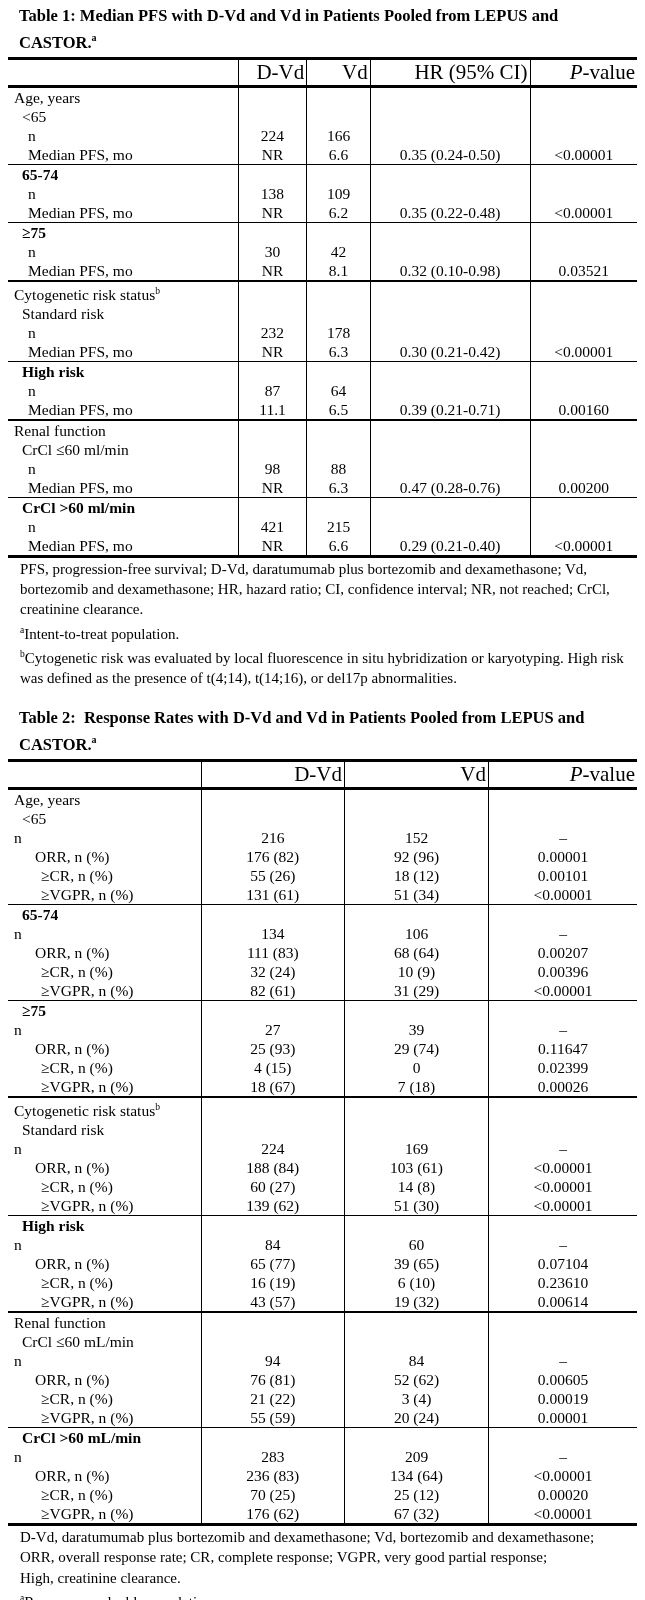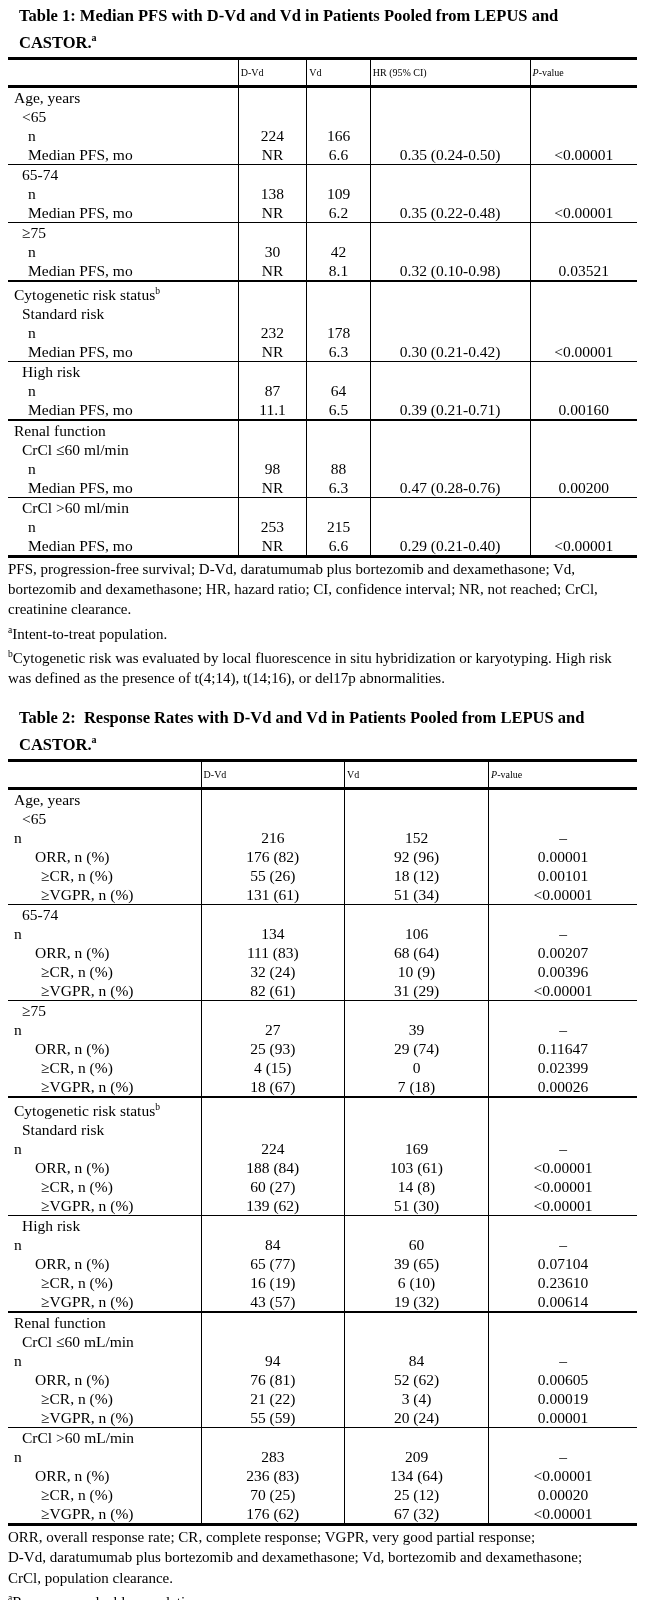--- a/index.html
+++ b/index.html
@@ -25,55 +25,55 @@
 
   table.data {
     width: 100%;
     border-collapse: collapse;
     table-layout: fixed;
     border-top: 3px solid #000;
     border-bottom: 3px solid #000;
   }
   thead th {
     font-weight: normal;
-    font-size: 10px;
+    font-size: 21px;
     line-height: 19px;
     padding: 3px 2px;
-    text-align: left;
+    text-align: right;
     border-bottom: 3px solid #000;
     vertical-align: middle;
   }
   td {
     font-size: 15.5px;
     line-height: 19px;
     padding: 0 2px;
     vertical-align: top;
     overflow: hidden;
     white-space: nowrap;
   }
   th.val-col, td.val { border-left: 1px solid #000; }
   td.val { text-align: center; }
   td.label { text-align: left; }
   .ind0 { padding-left: 6px; margin-top: 24px; }
   .ind1 { padding-left: 14px; }
   .ind2 { padding-left: 20px; }
   .ind3 { padding-left: 27px; margin-top: 13px; }
   .ind4 { padding-left: 33px; margin-top: 8px; }
-  tr.div-thin td  { border-top: 1px solid #000; }
+  tr.div-thin td  { border-top: 1px solid #000; font-weight: bold; }
   tr.div-thick td { border-top: 2px solid #000; }
   td sup, .footnote sup { font-size: 9.5px; }
 
   
   .t1-c0 { width: 36.6%; } .t1-c1 { width: 10.9%; } .t1-c2 { width: 10.1%; }
   .t1-c3 { width: 25.4%; } .t1-c4 { width: 17.0%; }
   
   .t2-c0 { width: 30.7%; } .t2-c1 { width: 22.8%; } .t2-c2 { width: 22.9%; }
   .t2-c3 { width: 23.6%; }
 
-  .footnotes { margin: 1px 0 0 0; }
+  .footnotes { margin: 1px 0 0 12px; }
   .footnote { font-size: 15px; line-height: 20.3px; }
   .section-2 { margin-top: 19px; }
 </style>
 </head>
 <body>
 
 <div class="page">
 
   <section>
     <div class="tbl-title"><span>Table 1: Median PFS with D-Vd and Vd in Patients Pooled from LEPUS and CASTOR.</span><sup>a</sup></div>
@@ -245,21 +245,21 @@
           </tr>
           <tr class="div-thin">
             <td class="label ind1"><span>CrCl &gt;60 ml/min</span></td>
             <td class="val"></td>
             <td class="val"></td>
             <td class="val"></td>
             <td class="val"></td>
           </tr>
           <tr>
             <td class="label ind2"><span>n</span></td>
-            <td class="val">253</td>
+            <td class="val">421</td>
             <td class="val">215</td>
             <td class="val"></td>
             <td class="val"></td>
           </tr>
           <tr>
             <td class="label ind2"><span>Median PFS, mo</span></td>
             <td class="val">NR</td>
             <td class="val">6.6</td>
             <td class="val">0.29 (0.21-0.40)</td>
             <td class="val">&lt;0.00001</td>
@@ -518,21 +518,21 @@
           <tr>
             <td class="label ind4"><span>≥VGPR, n (%)</span></td>
             <td class="val">176 (62)</td>
             <td class="val">67 (32)</td>
             <td class="val">&lt;0.00001</td>
           </tr>
         </tbody>
     </table>
 
     <div class="footnotes">
+      <div class="footnote"><span>D-Vd, daratumumab plus bortezomib and dexamethasone; Vd, bortezomib and dexamethasone;</span></div>
       <div class="footnote"><span>ORR, overall response rate; CR, complete response; VGPR, very good partial response;</span></div>
-      <div class="footnote"><span>D-Vd, daratumumab plus bortezomib and dexamethasone; Vd, bortezomib and dexamethasone;</span></div>
-      <div class="footnote"><span>CrCl, population clearance.</span></div>
+      <div class="footnote"><span>High, creatinine clearance.</span></div>
       <div class="footnote"><sup>a</sup><span>Response-evaluable population.</span></div>
       <div class="footnote"><sup>b</sup><span>Cytogenetic risk was evaluated by local fluorescence in situ hybridization or karyotyping. High risk was defined as the presence of t(4;14), t(14;16), or del17p abnormalities.</span></div>
     </div>
   </section>
 
 </div>
 
 </body></html>

